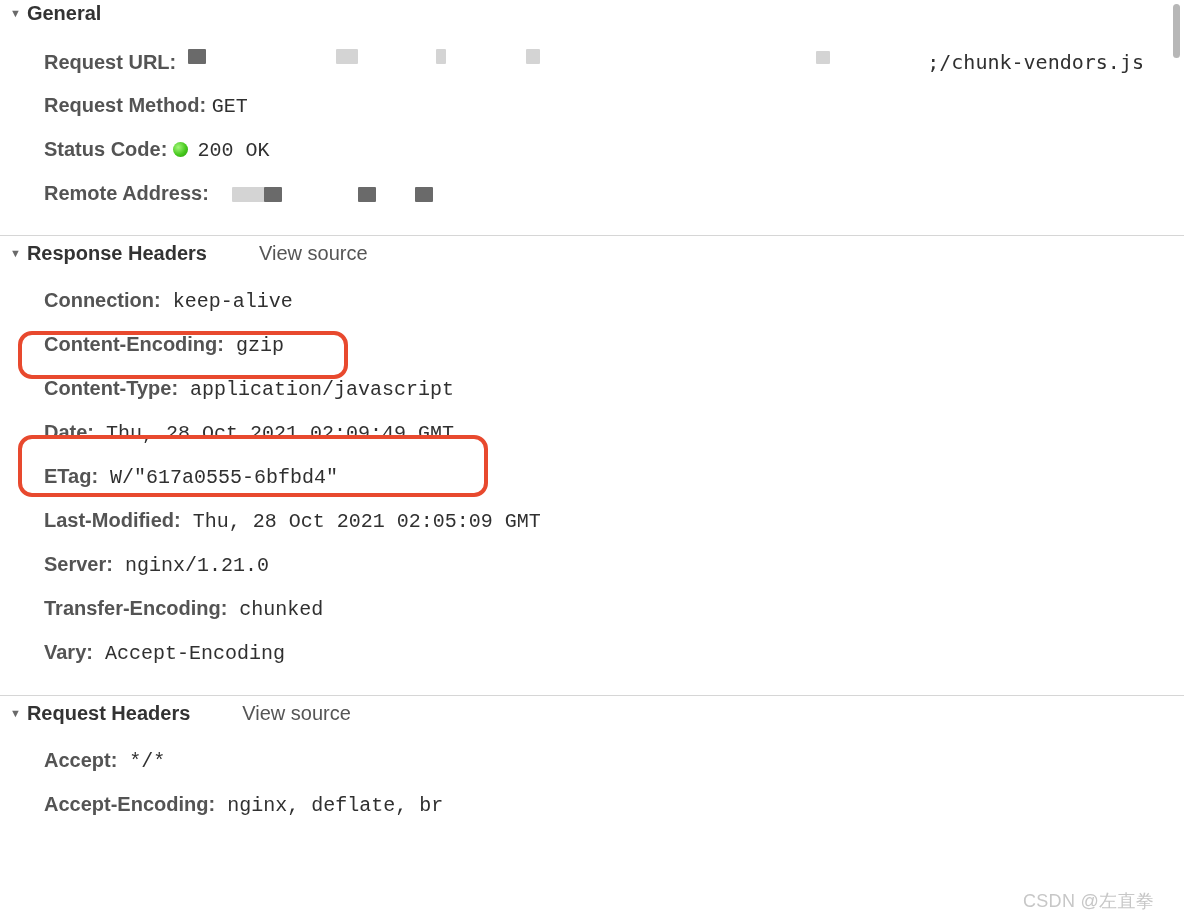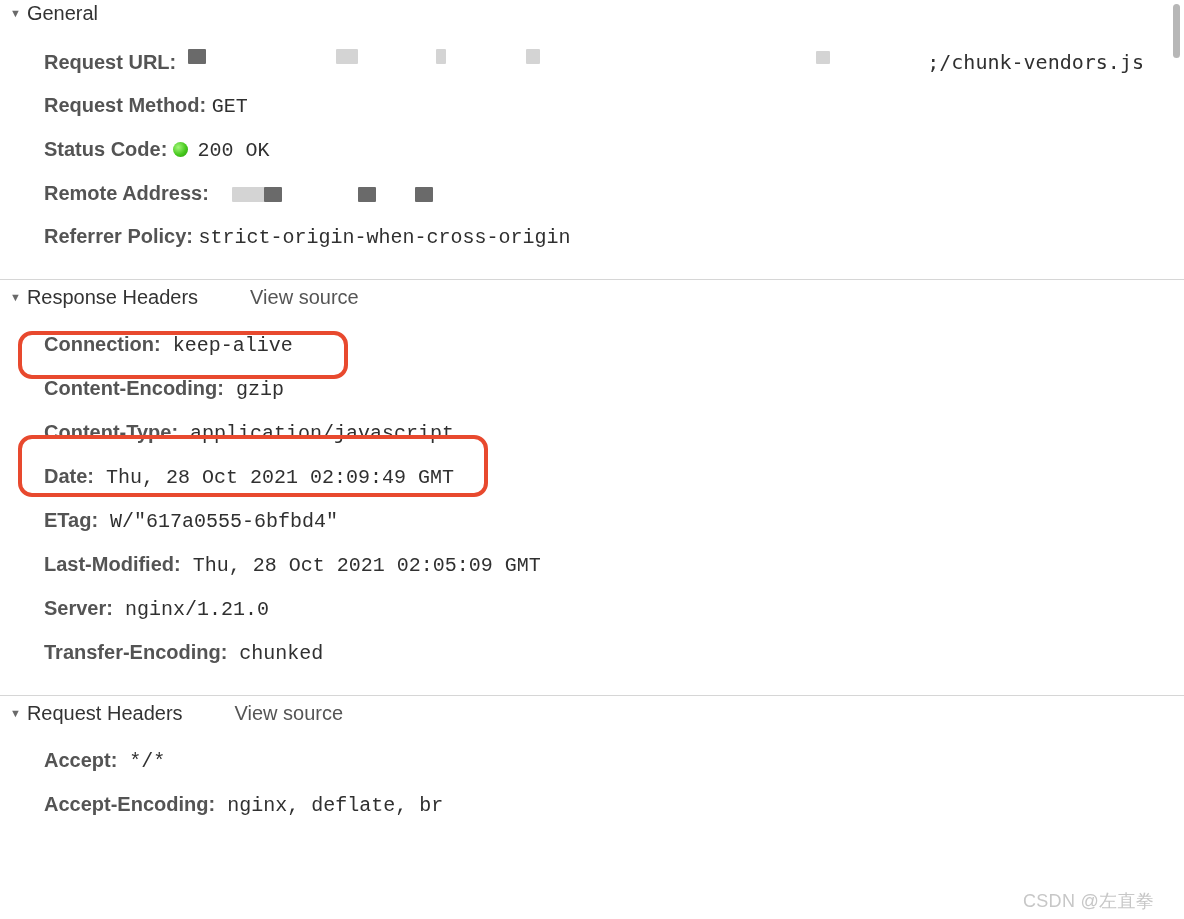--- a/index.html
+++ b/index.html
@@ -25,21 +25,21 @@
       cursor: pointer;
     }
     .tri {
       font-size: 11px;
       color: #6a6a6a;
       margin-right: 6px;
       display: inline-block;
       transform: translateY(-1px);
     }
     .section-title {
-      font-weight: 400;
+      font-weight: 700;
       color: #333;
       font-size: 20px;
     }
     .view-source {
       font-weight: 400;
       color: #555;
       margin-left: 52px;
       font-size: 20px;
       text-align: center;
     }
@@ -173,43 +173,40 @@
       <div class="row">
         <span class="label">Remote Address:</span>
         <span>
           <span class="censor light" style="width:34px;margin-left:18px;"></span>
           <span class="censor" style="width:18px;margin-left:-8px;"></span>
           <span class="censor" style="width:18px;margin-left:70px;"></span>
           <span class="censor" style="width:18px;margin-left:34px;"></span>
         </span>
       </div>
 
-      <div class="row">
-        <span class="label">Referrer Policy:</span>
-        <span class="value">strict-origin-when-cross-origin</span>
-      </div>
 
     </div>
   </div>
 
   <div class="section">
     <div class="section-header">
       <span class="tri">▼</span>
       <span class="section-title">Response Headers</span>
       <span class="view-source">View source</span>
     </div>
     <div class="rows" id="response-rows">
         <div class="row"><span class="label">Connection:</span><span class="value"> keep-alive</span></div>
         <div class="row"><span class="label">Content-Encoding:</span><span class="value"> gzip</span></div>
         <div class="row"><span class="label">Content-Type:</span><span class="value"> application/javascript</span></div>
         <div class="row"><span class="label">Date:</span><span class="value"> Thu, 28 Oct 2021 02:09:49 GMT</span></div>
         <div class="row"><span class="label">ETag:</span><span class="value"> W/"617a0555-6bfbd4"</span></div>
         <div class="row"><span class="label">Last-Modified:</span><span class="value"> Thu, 28 Oct 2021 02:05:09 GMT</span></div>
         <div class="row"><span class="label">Server:</span><span class="value"> nginx/1.21.0</span></div>
         <div class="row"><span class="label">Transfer-Encoding:</span><span class="value"> chunked</span></div>
+        <div class="row"><span class="label">Vary:</span><span class="value"> Accept-Encoding</span></div>
       </div>
   </div>
 
   <div class="section" style="border-bottom:none;">
     <div class="section-header">
       <span class="tri">▼</span>
       <span class="section-title">Request Headers</span>
       <span class="view-source">View source</span>
     </div>
     <div class="rows" id="request-rows">

